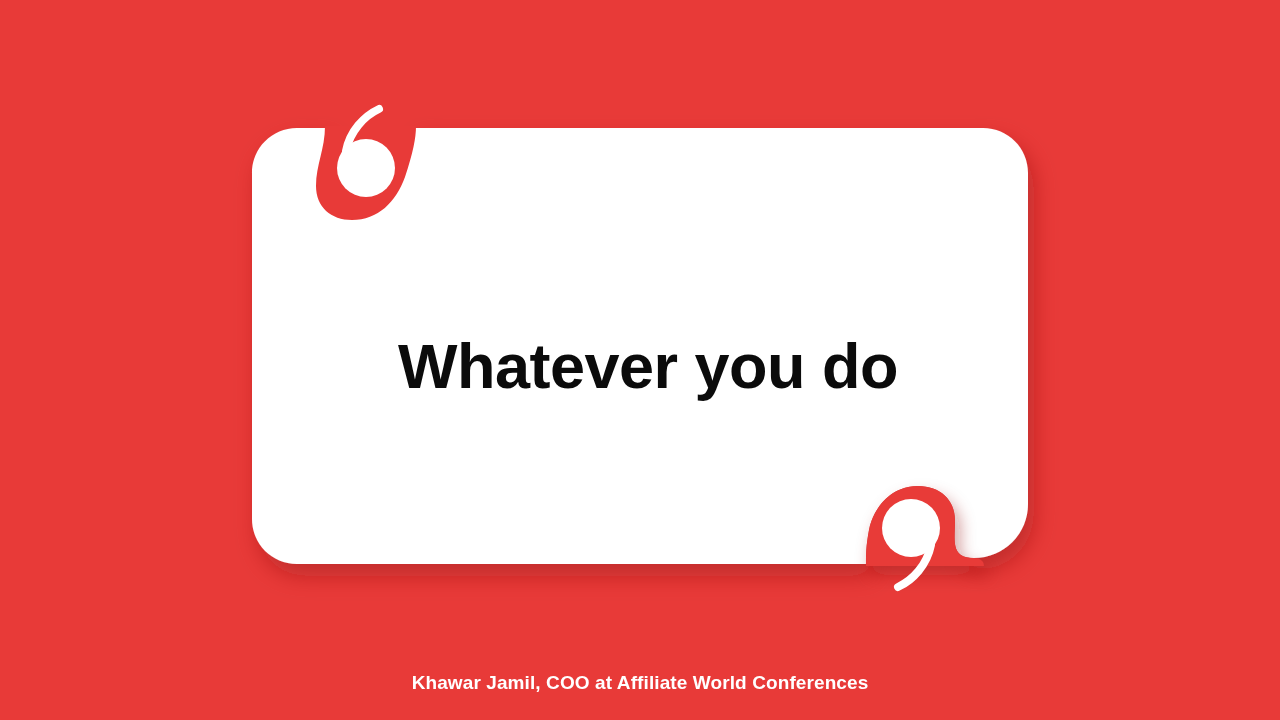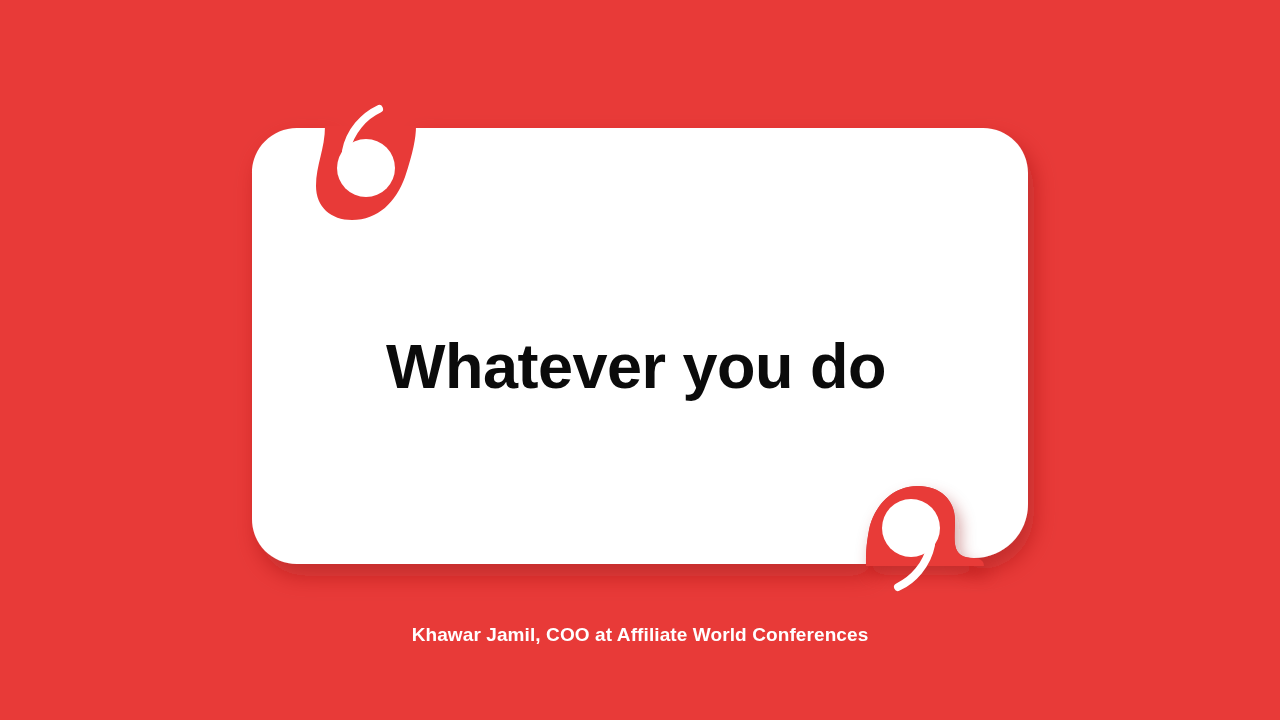--- a/index.html
+++ b/index.html
@@ -27,21 +27,21 @@
     left: 0;
     top: 0;
     width: 1280px;
     height: 720px;
     pointer-events: none;
   }
 
   
   .quote-block {
     position: absolute;
-    left: 248px;
+    left: 260px;
     top: 206px;
     width: 776px;
     height: 320px;
     display: flex;
     flex-direction: column;
     align-items: center;
     justify-content: center;
     text-align: center;
   }
   .quote-line {
@@ -64,20 +64,21 @@
     text-align: center;
   }
   .caption-name {
     display: block;
     font-family: "Liberation Sans", sans-serif;
     font-weight: bold;
     font-size: 19px;
     line-height: 26px;
     letter-spacing: 0.1px;
     color: #ffffff;
+    margin-top: 48px;
   }
   .caption-sub {
     display: block;
     font-family: "Liberation Sans", sans-serif;
     font-weight: normal;
     font-size: 21px;
     line-height: 28px;
     letter-spacing: 0.2px;
     color: #ffffff;
   }

